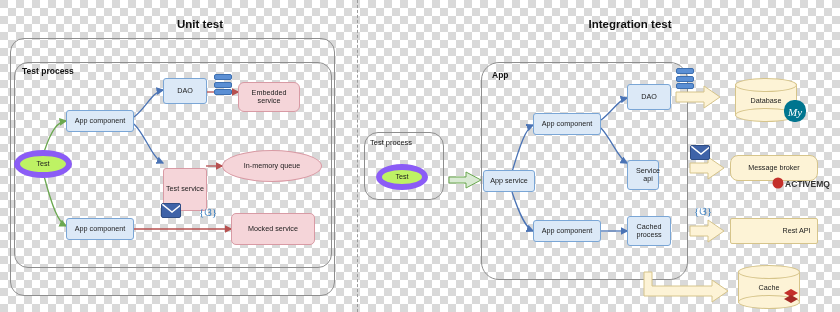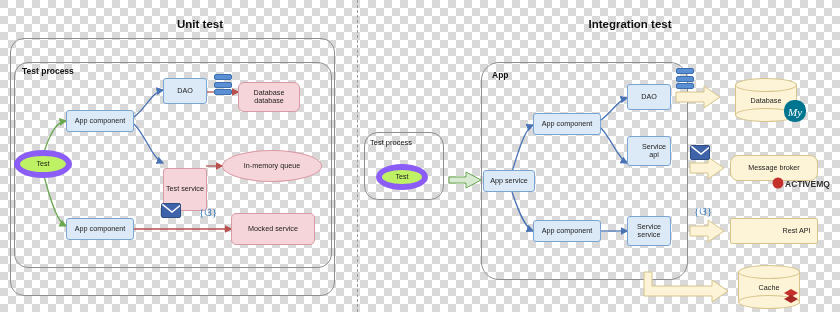--- a/index.html
+++ b/index.html
@@ -127,21 +127,21 @@
   <div class="abs node green ellipse" style="left:14px;top:150px;width:58px;height:28px;">Test</div>
 
   <div class="abs node blue" style="left:66px;top:110px;width:68px;height:22px;">App component</div>
 
   <div class="abs node blue" style="left:66px;top:218px;width:68px;height:22px;">App component</div>
 
   <div class="abs node blue" style="left:163px;top:78px;width:44px;height:26px;">DAO</div>
 
   <div class="abs node pink" style="left:163px;top:168px;width:44px;height:43px;">Test service</div>
 
-  <div class="abs node pink" style="left:238px;top:82px;width:62px;height:30px;border-radius:6px;">Database database</div>
+  <div class="abs node pink" style="left:238px;top:82px;width:62px;height:30px;border-radius:6px;">Embedded service</div>
 
   <div class="abs node pink" style="left:231px;top:213px;width:84px;height:32px;border-radius:5px;">Mocked service</div>
 
   <div class="abs node pink ellipse" style="left:222px;top:150px;width:100px;height:32px;">In-memory queue</div>
 
   <div class="abs dbstack" style="left:214px;top:74px;width:18px;height:18px;">
     <i></i>
       <i></i>
       <i></i>
   </div>
@@ -189,23 +189,23 @@
   </svg>
 
   <div class="abs node blue" style="left:483px;top:170px;width:52px;height:22px;">App service</div>
 
   <div class="abs node blue" style="left:533px;top:113px;width:68px;height:22px;">App component</div>
 
   <div class="abs node blue" style="left:533px;top:220px;width:68px;height:22px;">App component</div>
 
   <div class="abs node blue" style="left:627px;top:84px;width:44px;height:26px;">DAO</div>
 
-  <div class="abs node blue" style="left:627px;top:136px;width:44px;height:30px;padding-left:12px;">Service api</div>
-
-  <div class="abs node blue" style="left:627px;top:216px;width:44px;height:30px;">Service service</div>
+  <div class="abs node blue" style="left:627px;top:160px;width:32px;height:30px;padding-left:12px;">Service api</div>
+
+  <div class="abs node blue" style="left:627px;top:216px;width:44px;height:30px;">Cached process</div>
 
   <div class="abs cyl" style="left:735px;top:78px;width:62px;height:44px;">
     <div class="body"></div>
       <div class="bot"></div>
       <div class="top"></div>
     <div class="cap">Database</div>
   </div>
 
   <div class="abs node yellow" style="left:730px;top:155px;width:88px;height:26px;border-radius:8px;">Message broker</div>
 

